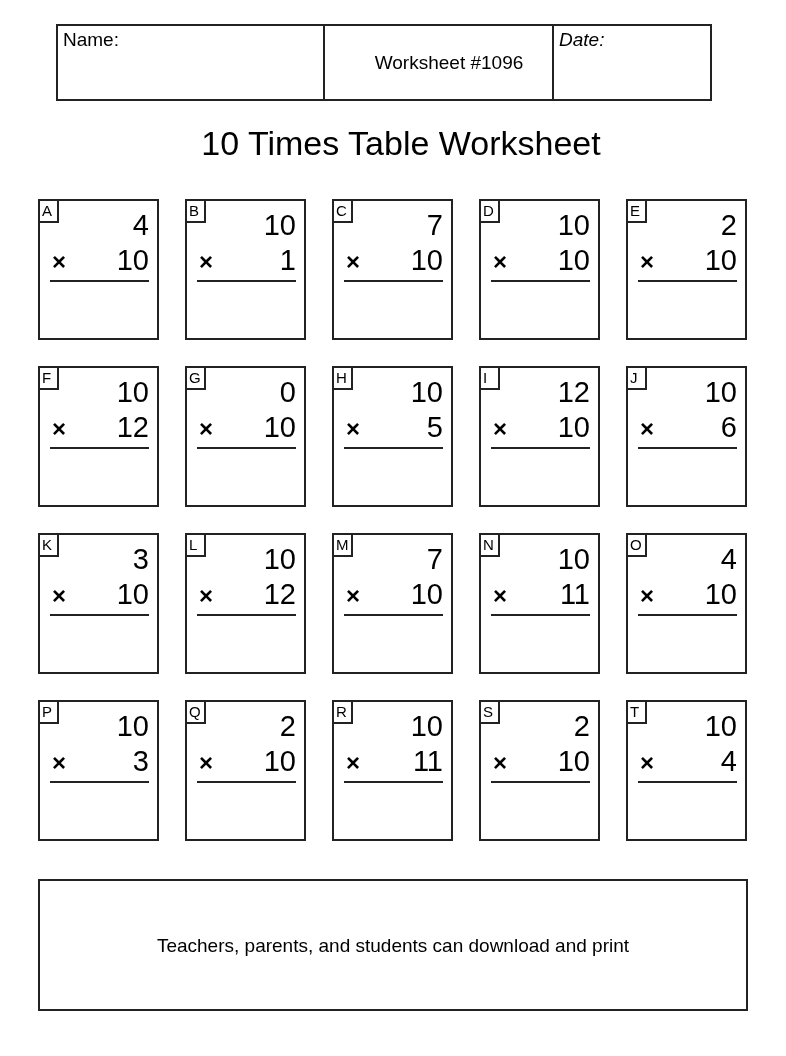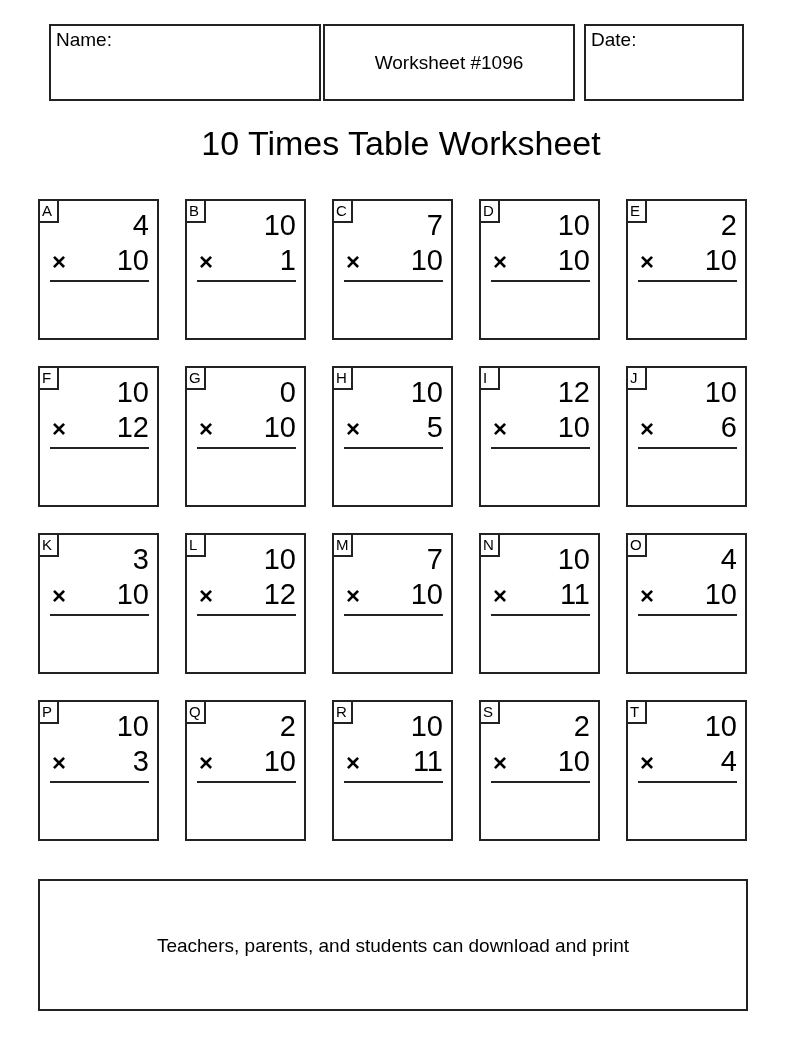--- a/index.html
+++ b/index.html
@@ -17,31 +17,31 @@
   .num-bot { position:absolute; right:8px; top:41px; font-size:29px; line-height:36px; text-align:right; }
   .times { position:absolute; left:12px; top:45px; font-size:24px; line-height:32px; font-weight:bold; }
   .rule { position:absolute; left:10px; right:8px; top:79px; height:0; border-top:2px solid #222; }
   .answer { position:absolute; left:6px; right:6px; top:84px; bottom:4px; }
   .footer-text { display:flex; flex-direction:column; align-items:center; justify-content:center;
                  height:100%; font-size:19px; line-height:35px; }
 </style>
 </head>
 <body>
 
-<div class="box" style="left:49px; top:24px; width:272px; height:77px;">
+<div class="box" style="left:56px; top:24px; width:272px; height:77px;">
   <span class="hdr-label">Name:</span>
 </div>
 
 <div class="box" style="left:323px; top:24px; width:252px; height:77px;">
   <div class="hdr-center">
     <span>Worksheet #1096</span>
   </div>
 </div>
 
-<div class="box" style="left:584px; top:24px; width:160px; height:77px;">
+<div class="box" style="left:552px; top:24px; width:160px; height:77px;font-style:italic;">
   <span class="hdr-label">Date:</span>
 </div>
 
 <div class="title">10 Times Table Worksheet</div>
 
 <div id="grid">
     <div class="card" style="left: 38px; top: 199px;">
       <span class="letter">A</span>
       <span class="num-top">4</span>
       <span class="times">×</span>

